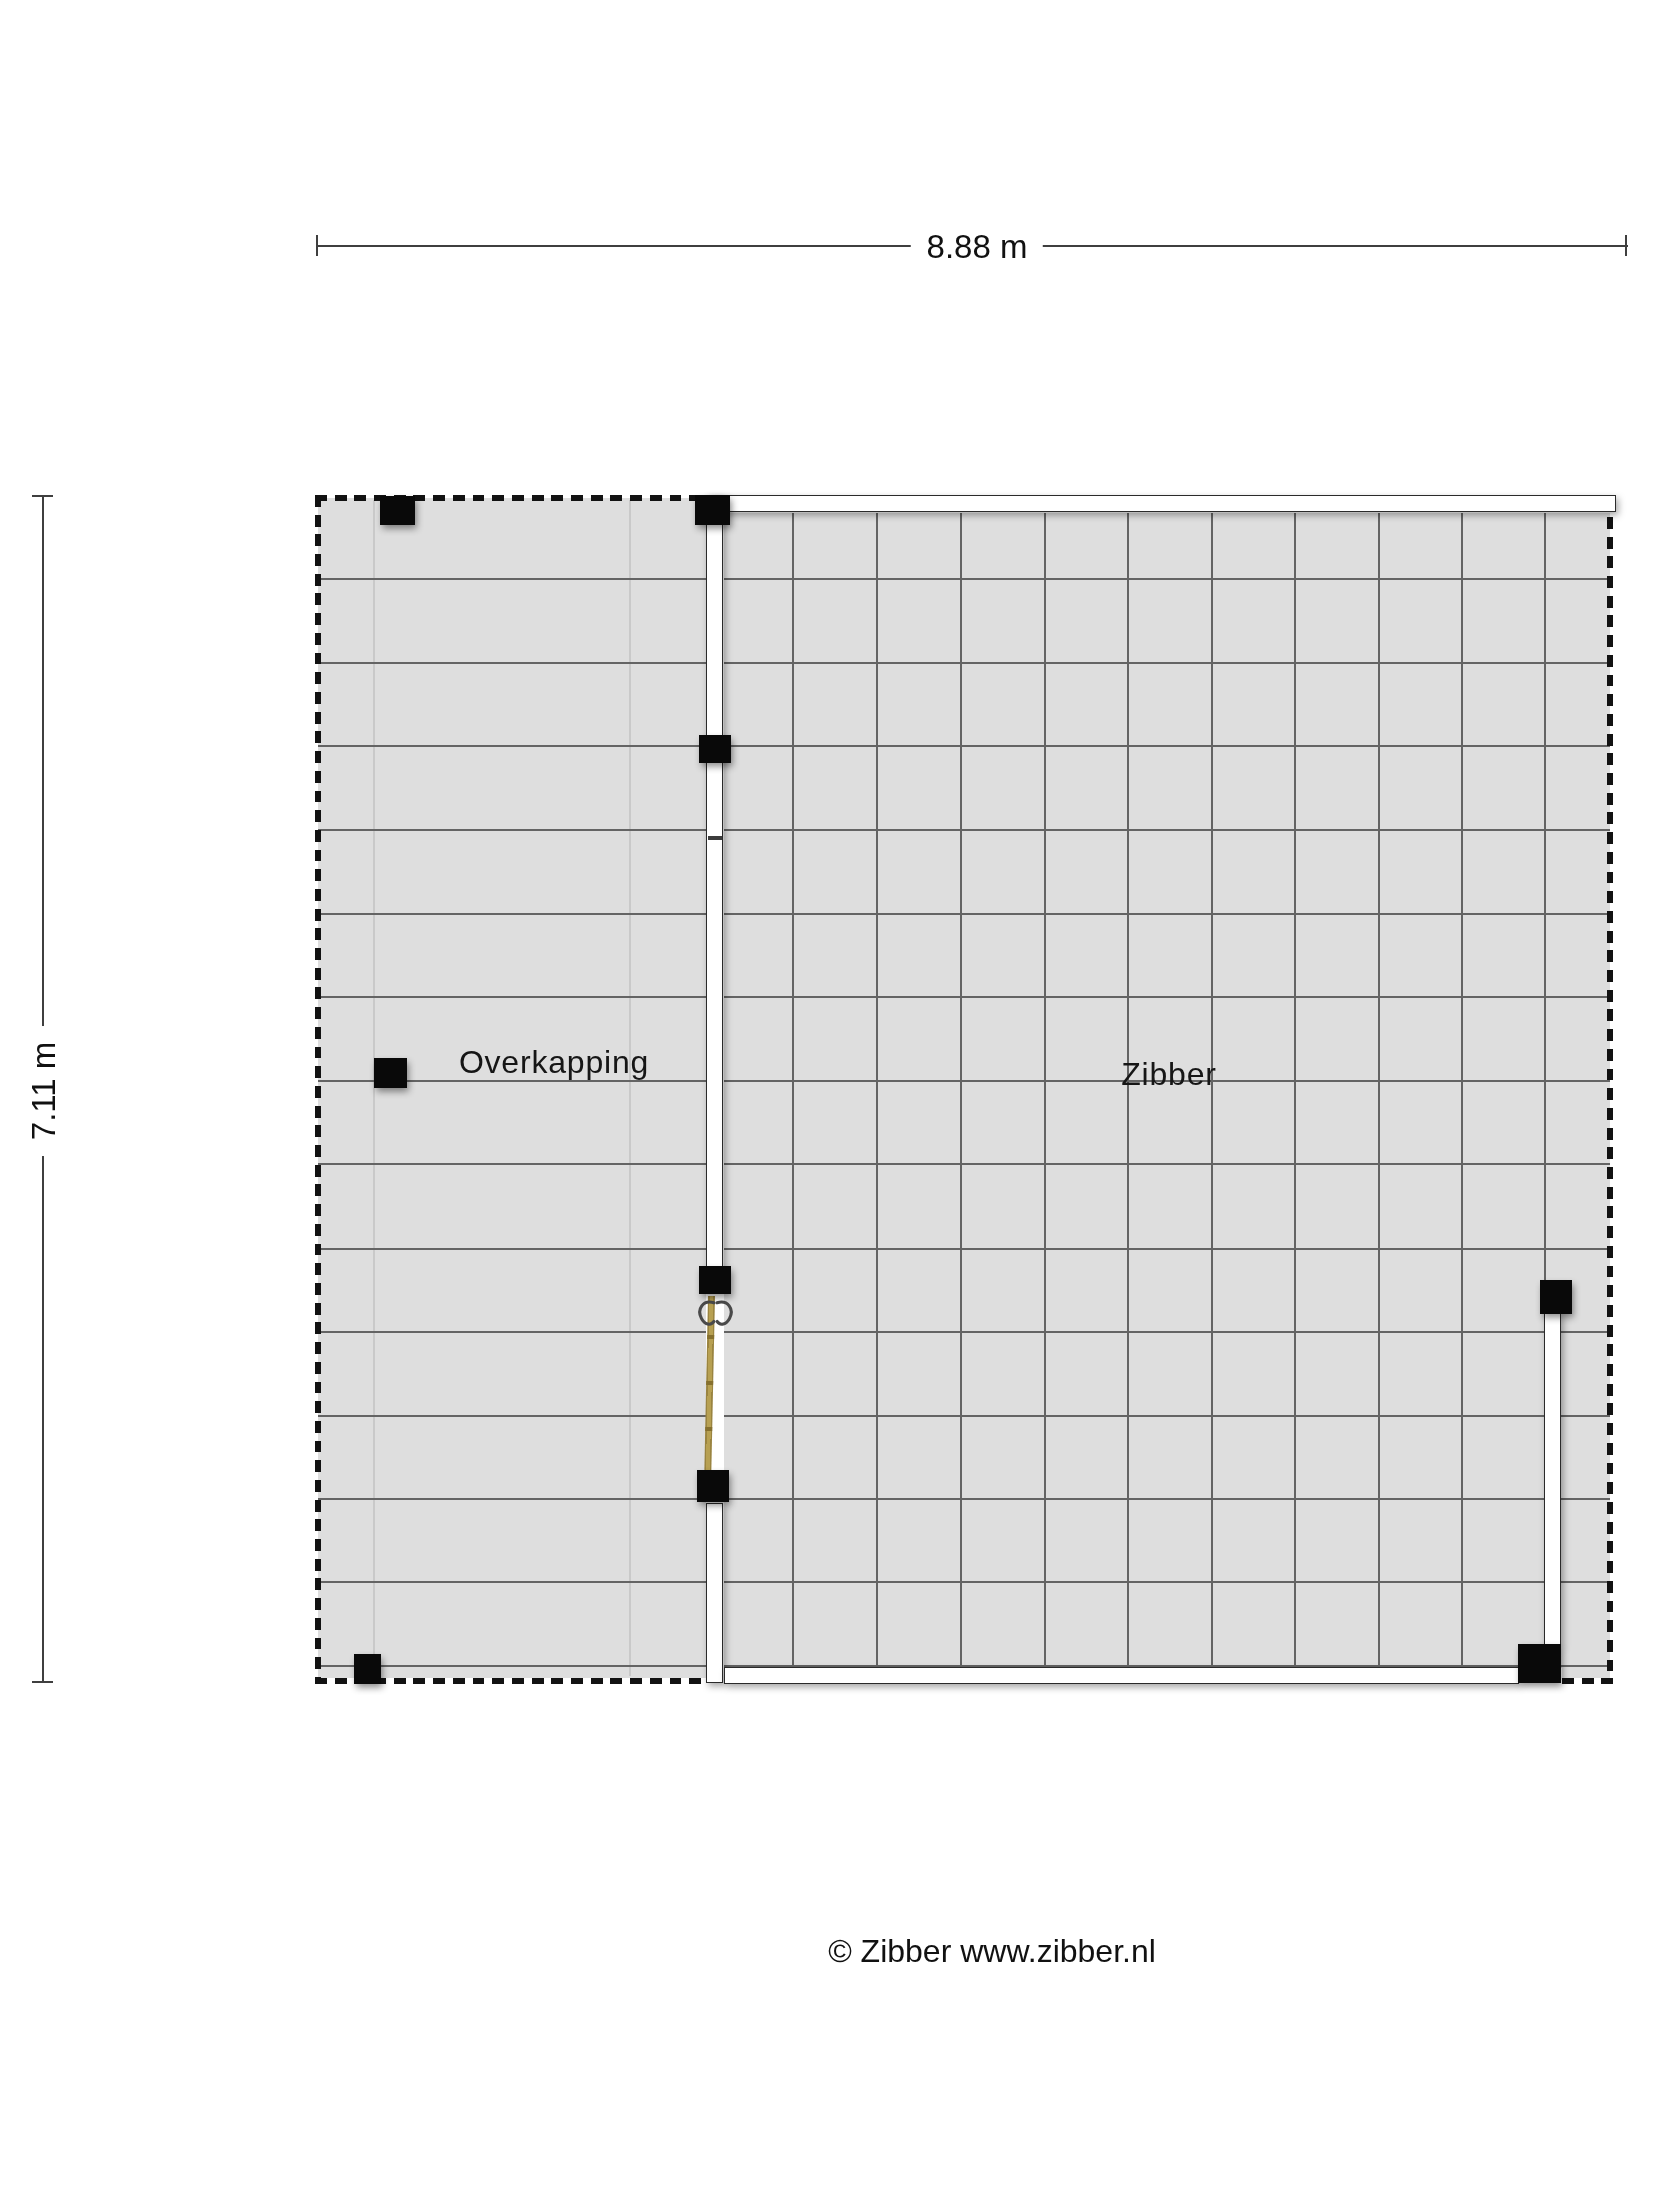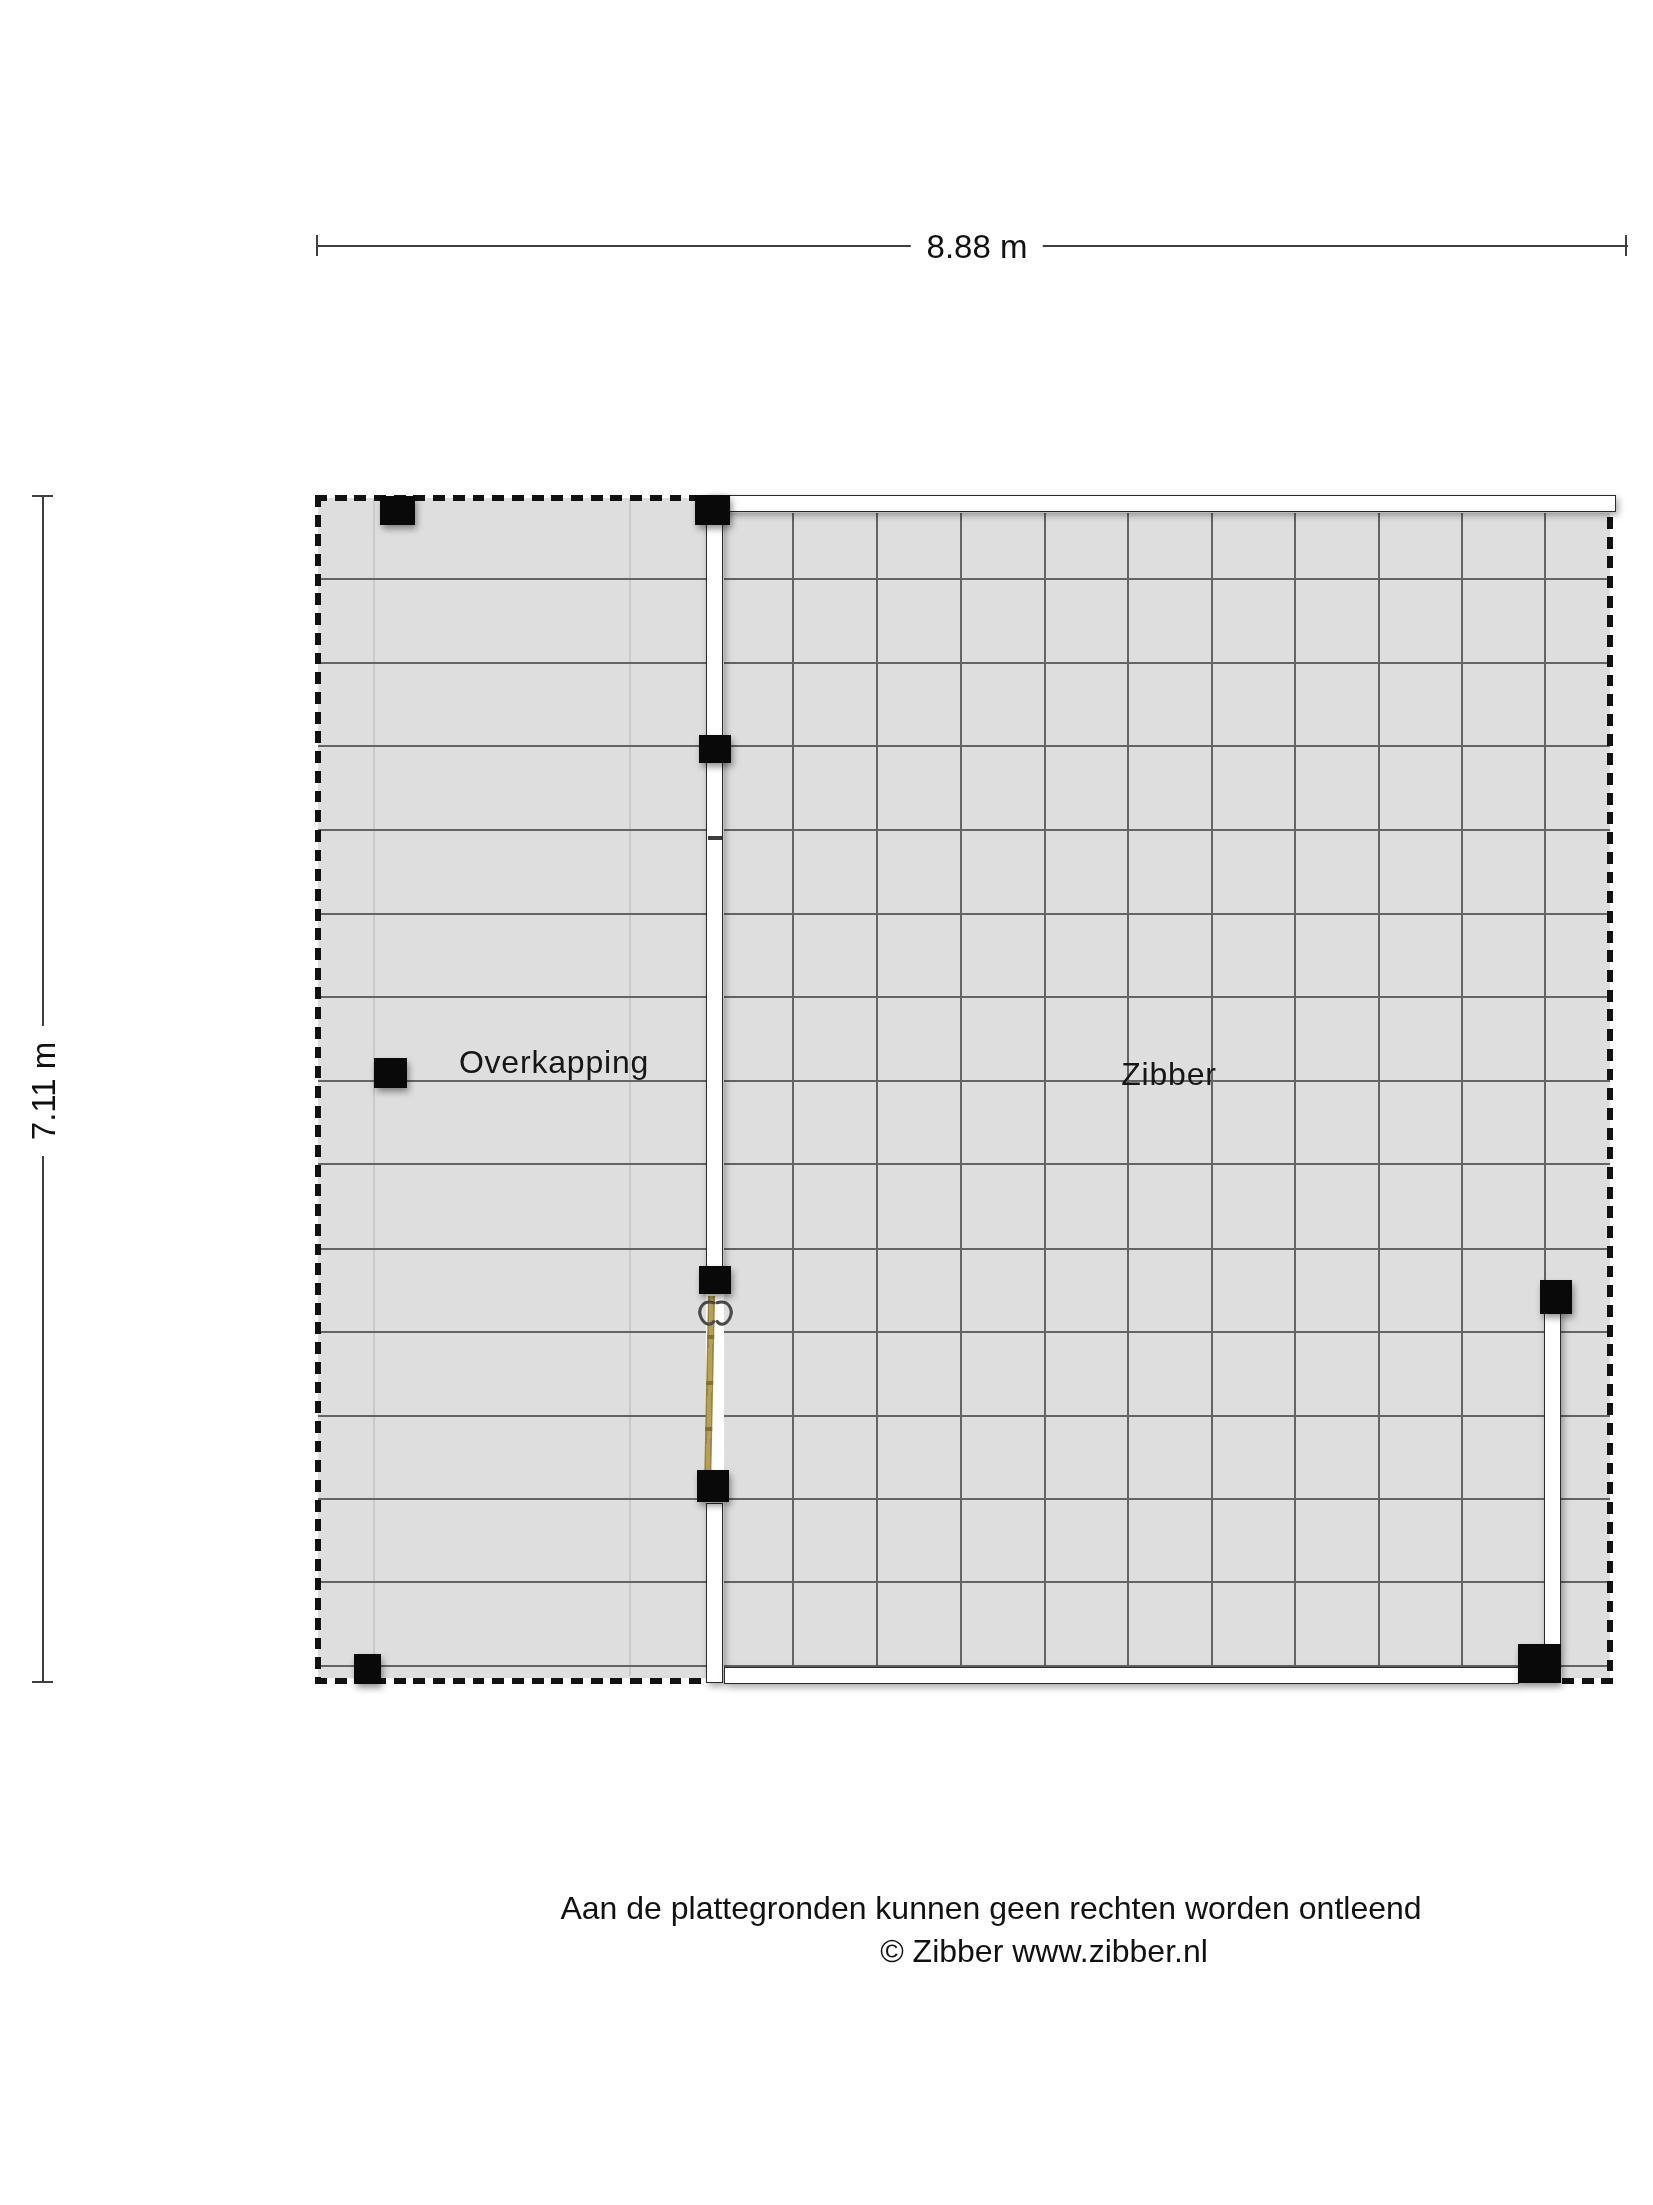--- a/index.html
+++ b/index.html
@@ -119,17 +119,16 @@
     </div>
 
   <svg class="abs" id="hook" style="left:695px;top:1298px;z-index:7;" width="41" height="36" viewBox="0 0 52 46">
     <path d="M 24 6 C 10 2, 2 14, 8 26 C 12 34, 20 36, 24 30" fill="none" stroke="#4a4a4a" stroke-width="4" stroke-linecap="round"></path>
     <path d="M 28 6 C 42 2, 50 14, 44 26 C 40 34, 32 36, 28 30" fill="none" stroke="#4a4a4a" stroke-width="4" stroke-linecap="round"></path>
   </svg>
 
   <div class="abs room-label" style="left:554px;top:1062px;z-index:9;">Overkapping</div>
   <div class="abs room-label" style="left:1169px;top:1074px;z-index:9;">Zibber</div>
 
-  <div class="abs footer-line" style="left:991px;top:1892px;">Aan de plattegronden kunnen geen rechten worden ontleend</div>
-  <div class="abs footer-line" style="left:1044px;top:1935px;">© Zibber www.zibber.nl</div>
+  <div class="abs footer-line" style="left:992px;top:1935px;">© Zibber www.zibber.nl</div>
 
 </div>
 
 
 </body></html>

